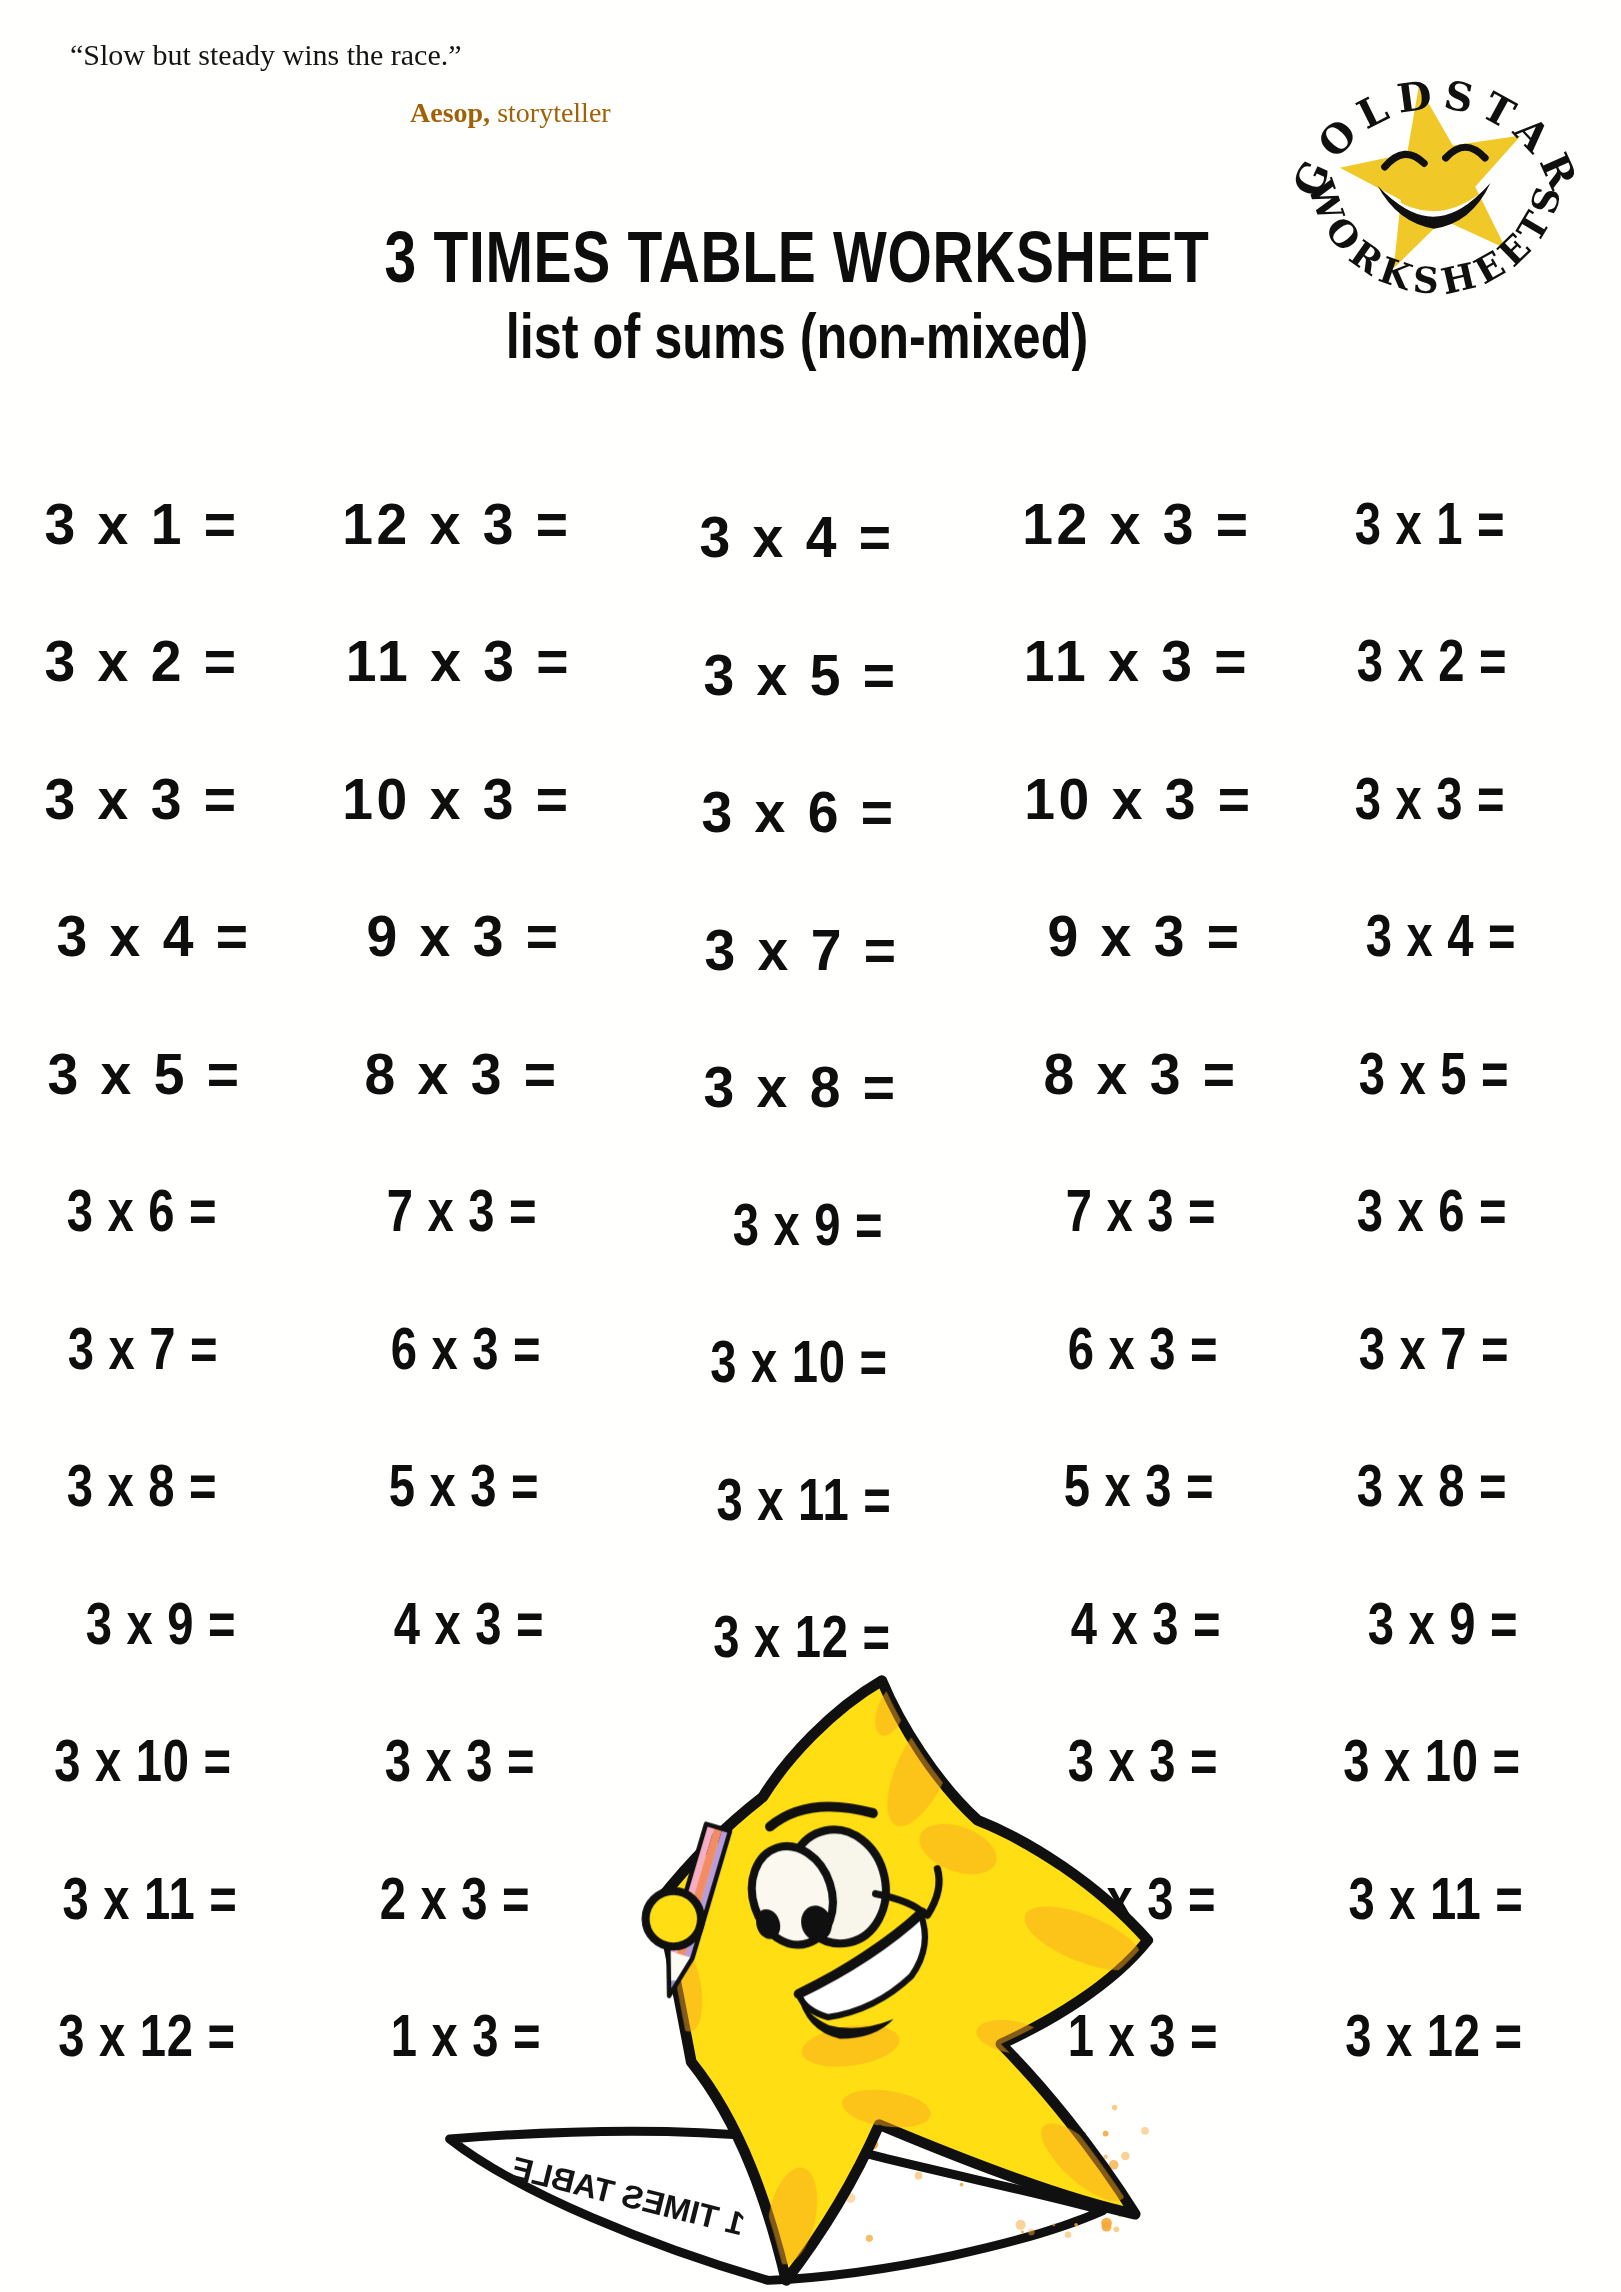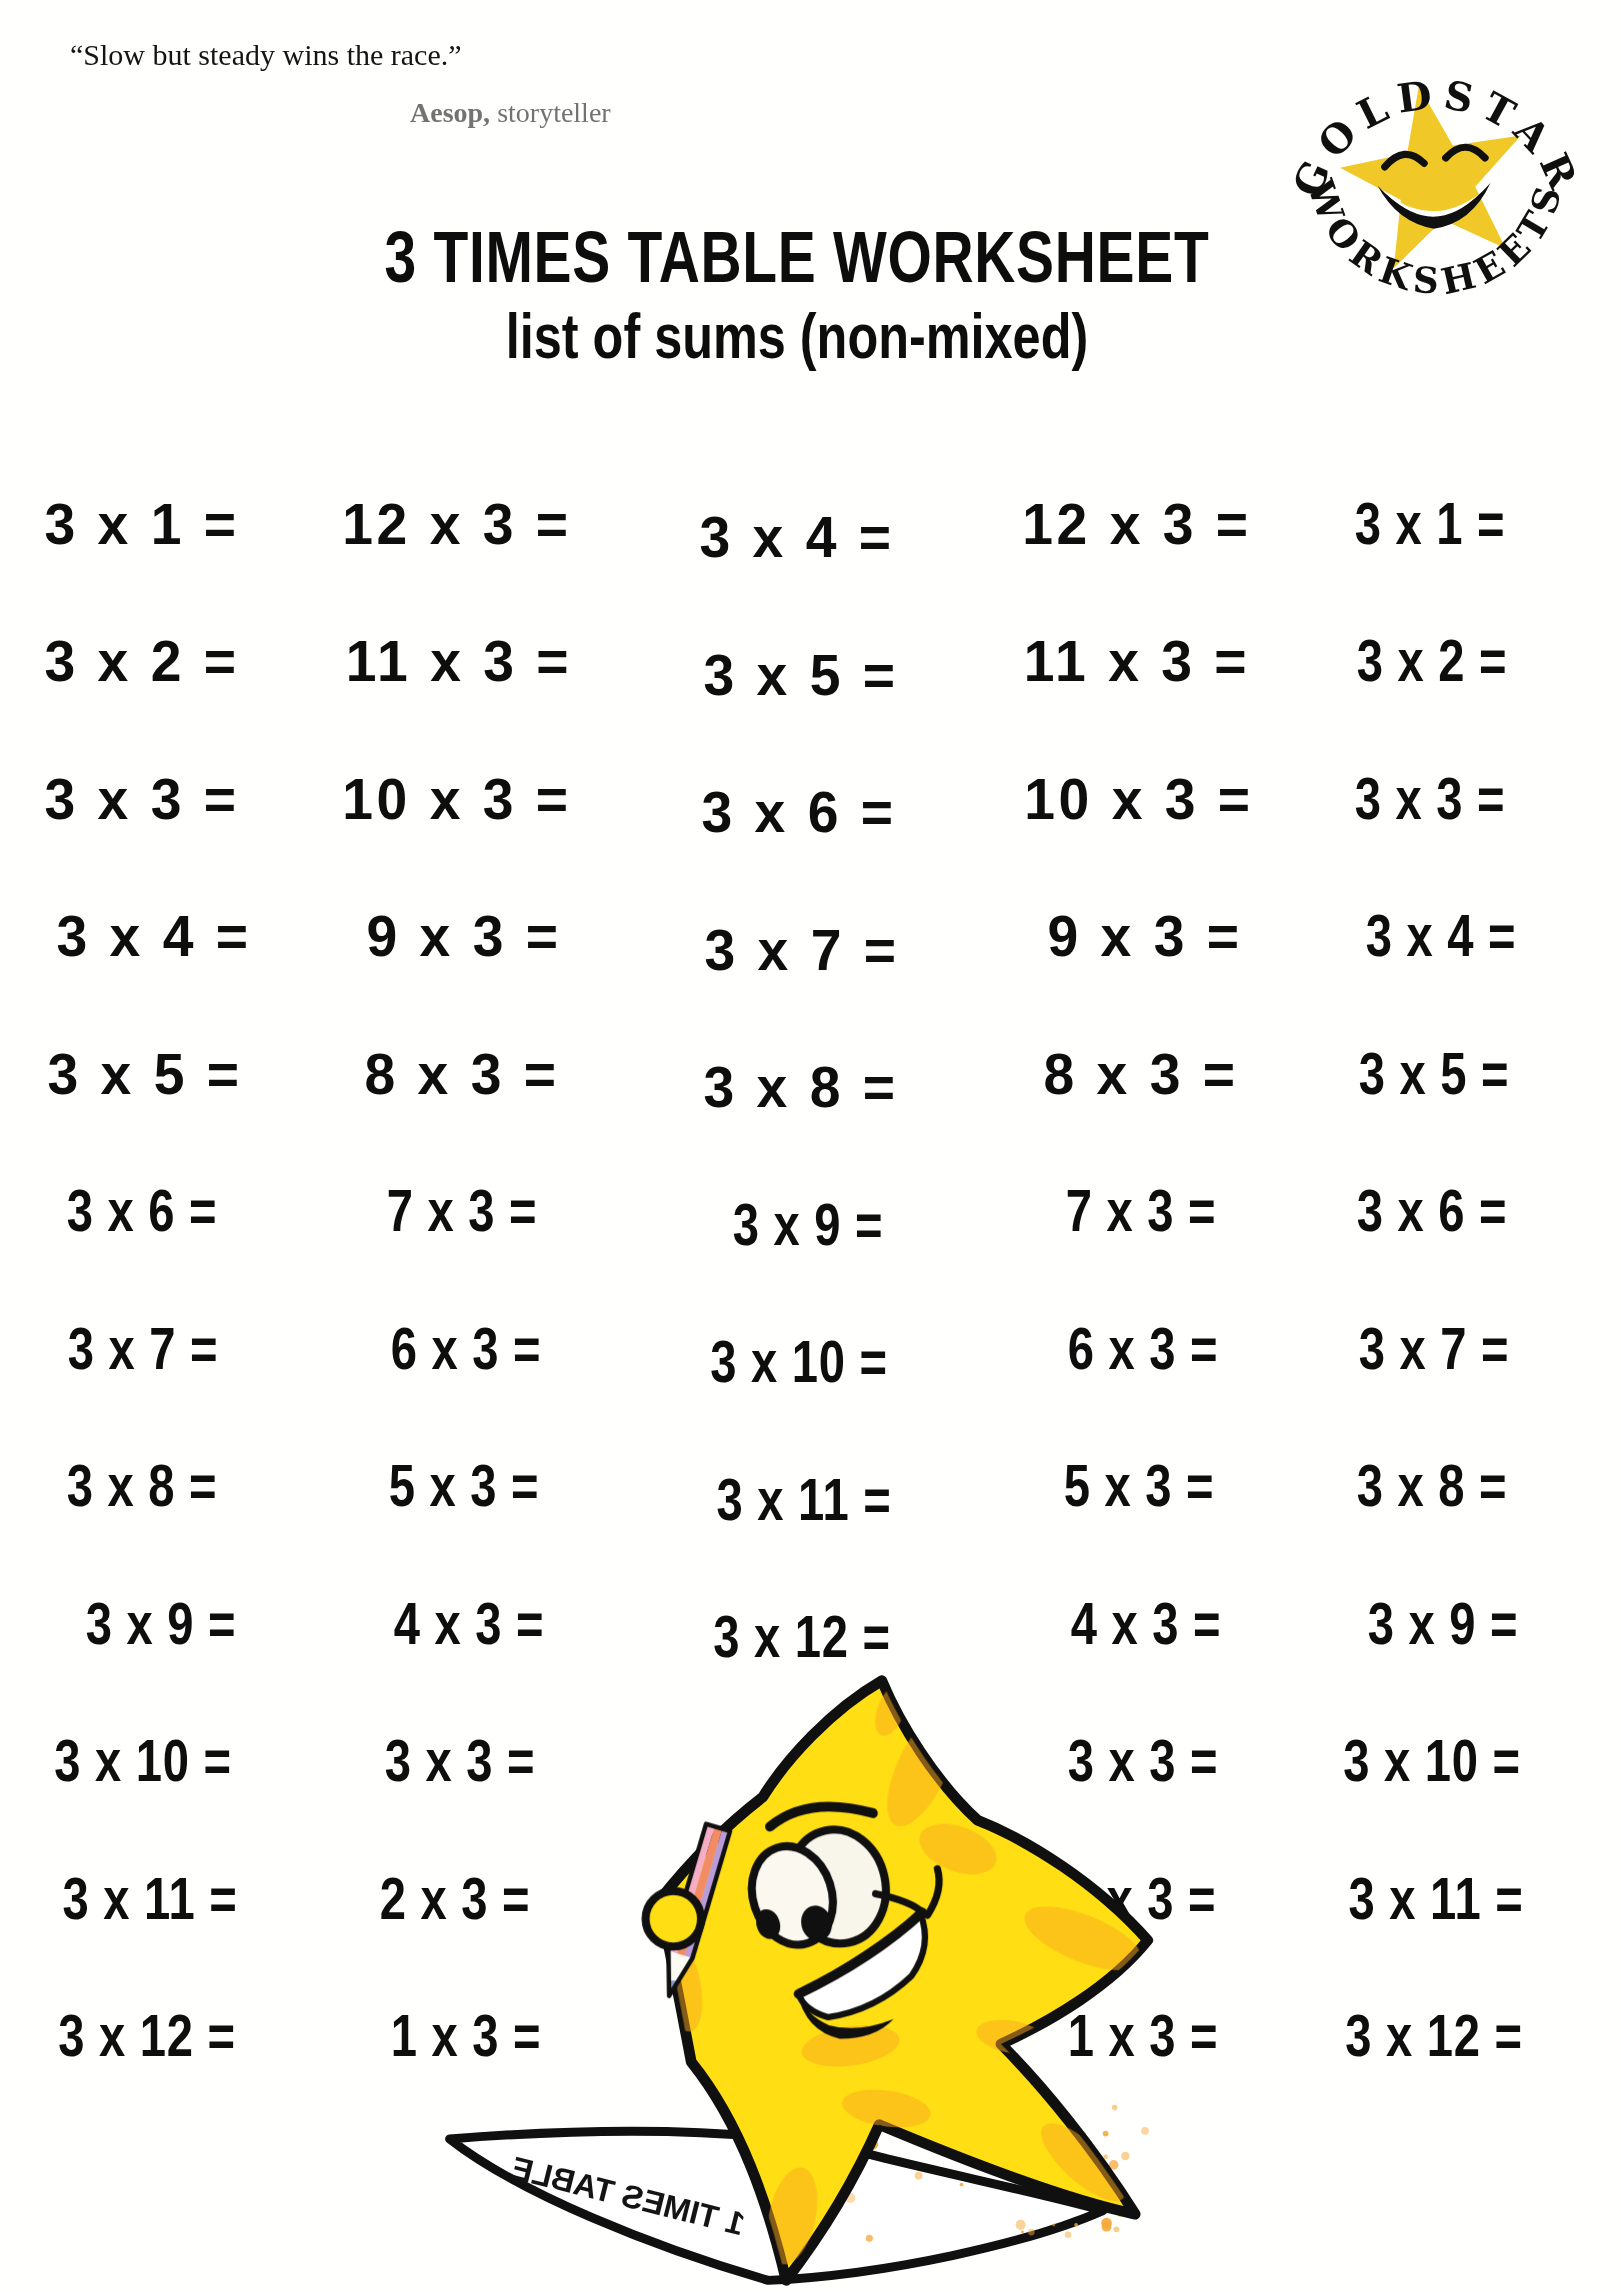--- a/index.html
+++ b/index.html
@@ -3,21 +3,21 @@
 <meta charset="utf-8">
 <style>
   html,body{margin:0;padding:0;background:#ffffff;}
   #page{position:relative;width:1621px;height:2293px;background:#fffffe;overflow:hidden;
         font-family:"Liberation Sans",sans-serif;color:#101010;text-align:center;}
 
   
   .quote{position:absolute;left:70px;top:38px;font-family:"Liberation Serif",serif;
          font-size:30px;color:#141414;white-space:nowrap;}
   .attrib{position:absolute;left:410px;top:97px;font-family:"Liberation Serif",serif;
-          font-size:28px;color:#737373;white-space:nowrap;}
+          font-size:28px;color:#a16207;white-space:nowrap;}
   .attrib b{font-weight:bold;}
 
   
   .title{position:absolute;left:797px;top:215px;transform:translateX(-50%) scaleX(0.78);
          transform-origin:center;font-size:73px;font-weight:bold;letter-spacing:0.9px;
          white-space:nowrap;color:#0d0d0d;}
   .subtitle{position:absolute;left:797px;top:300px;transform:translateX(-50%) scaleX(0.80);
          transform-origin:center;font-size:63px;font-weight:bold;white-space:nowrap;color:#0d0d0d;}
 
   

